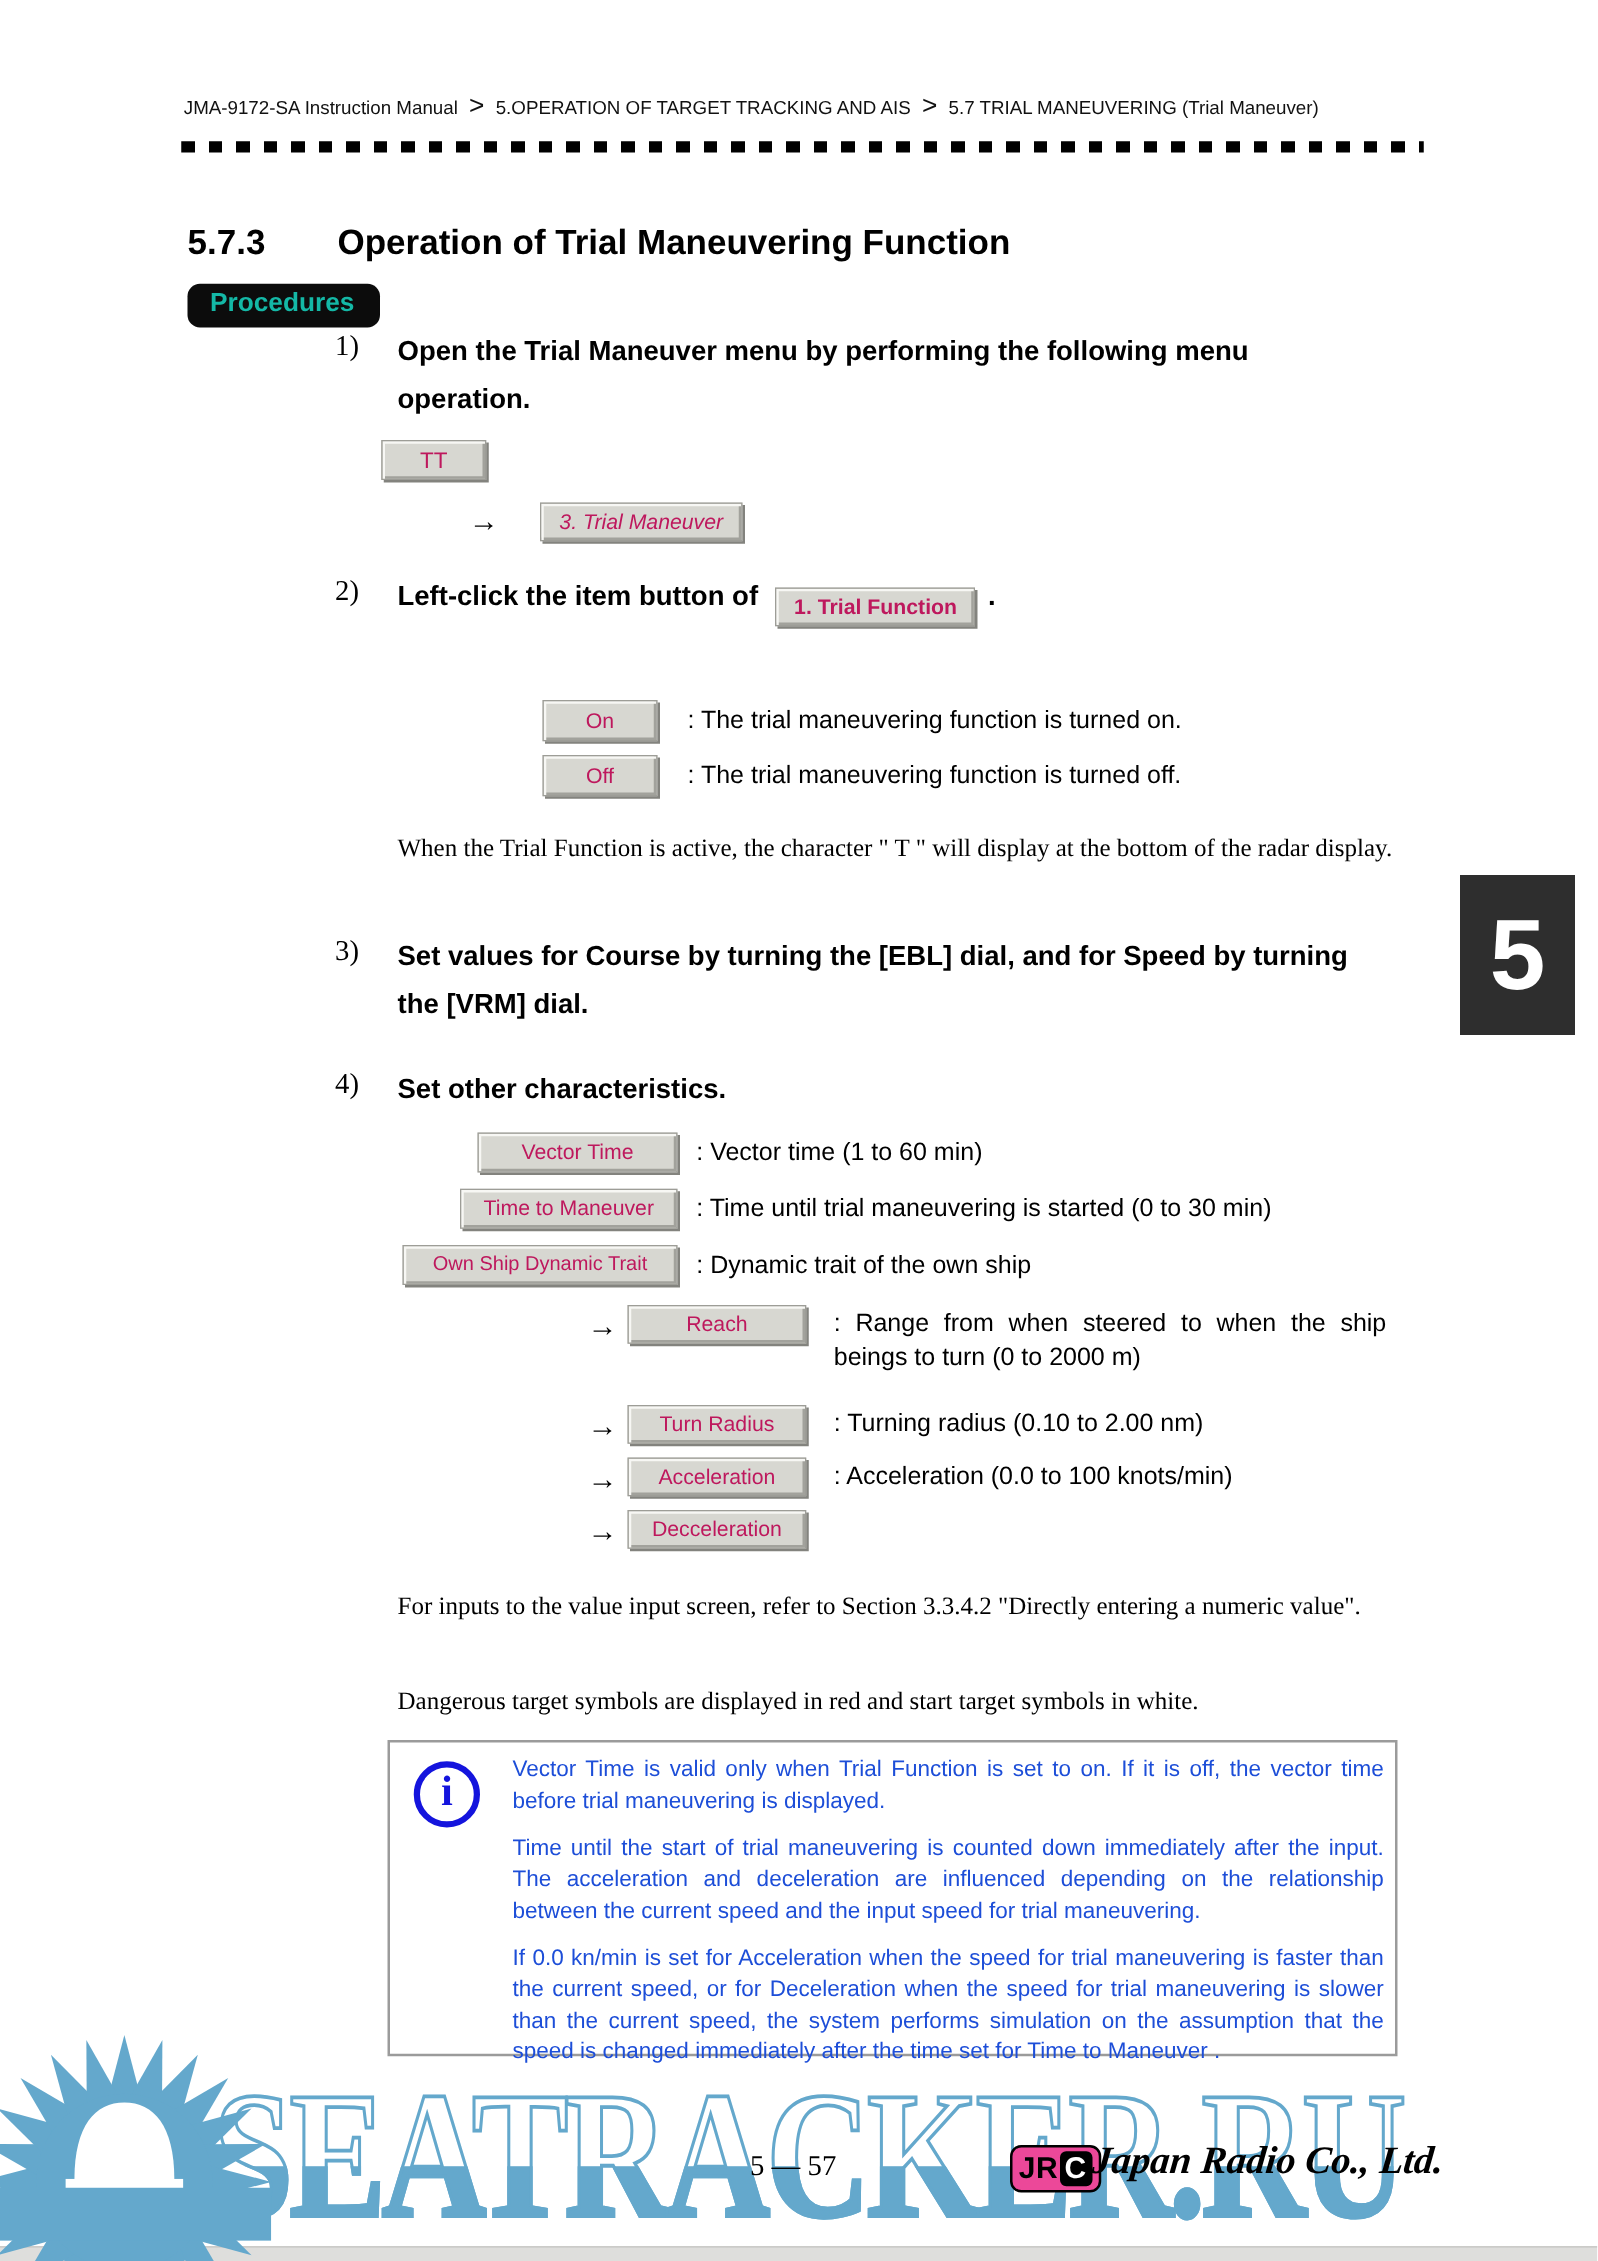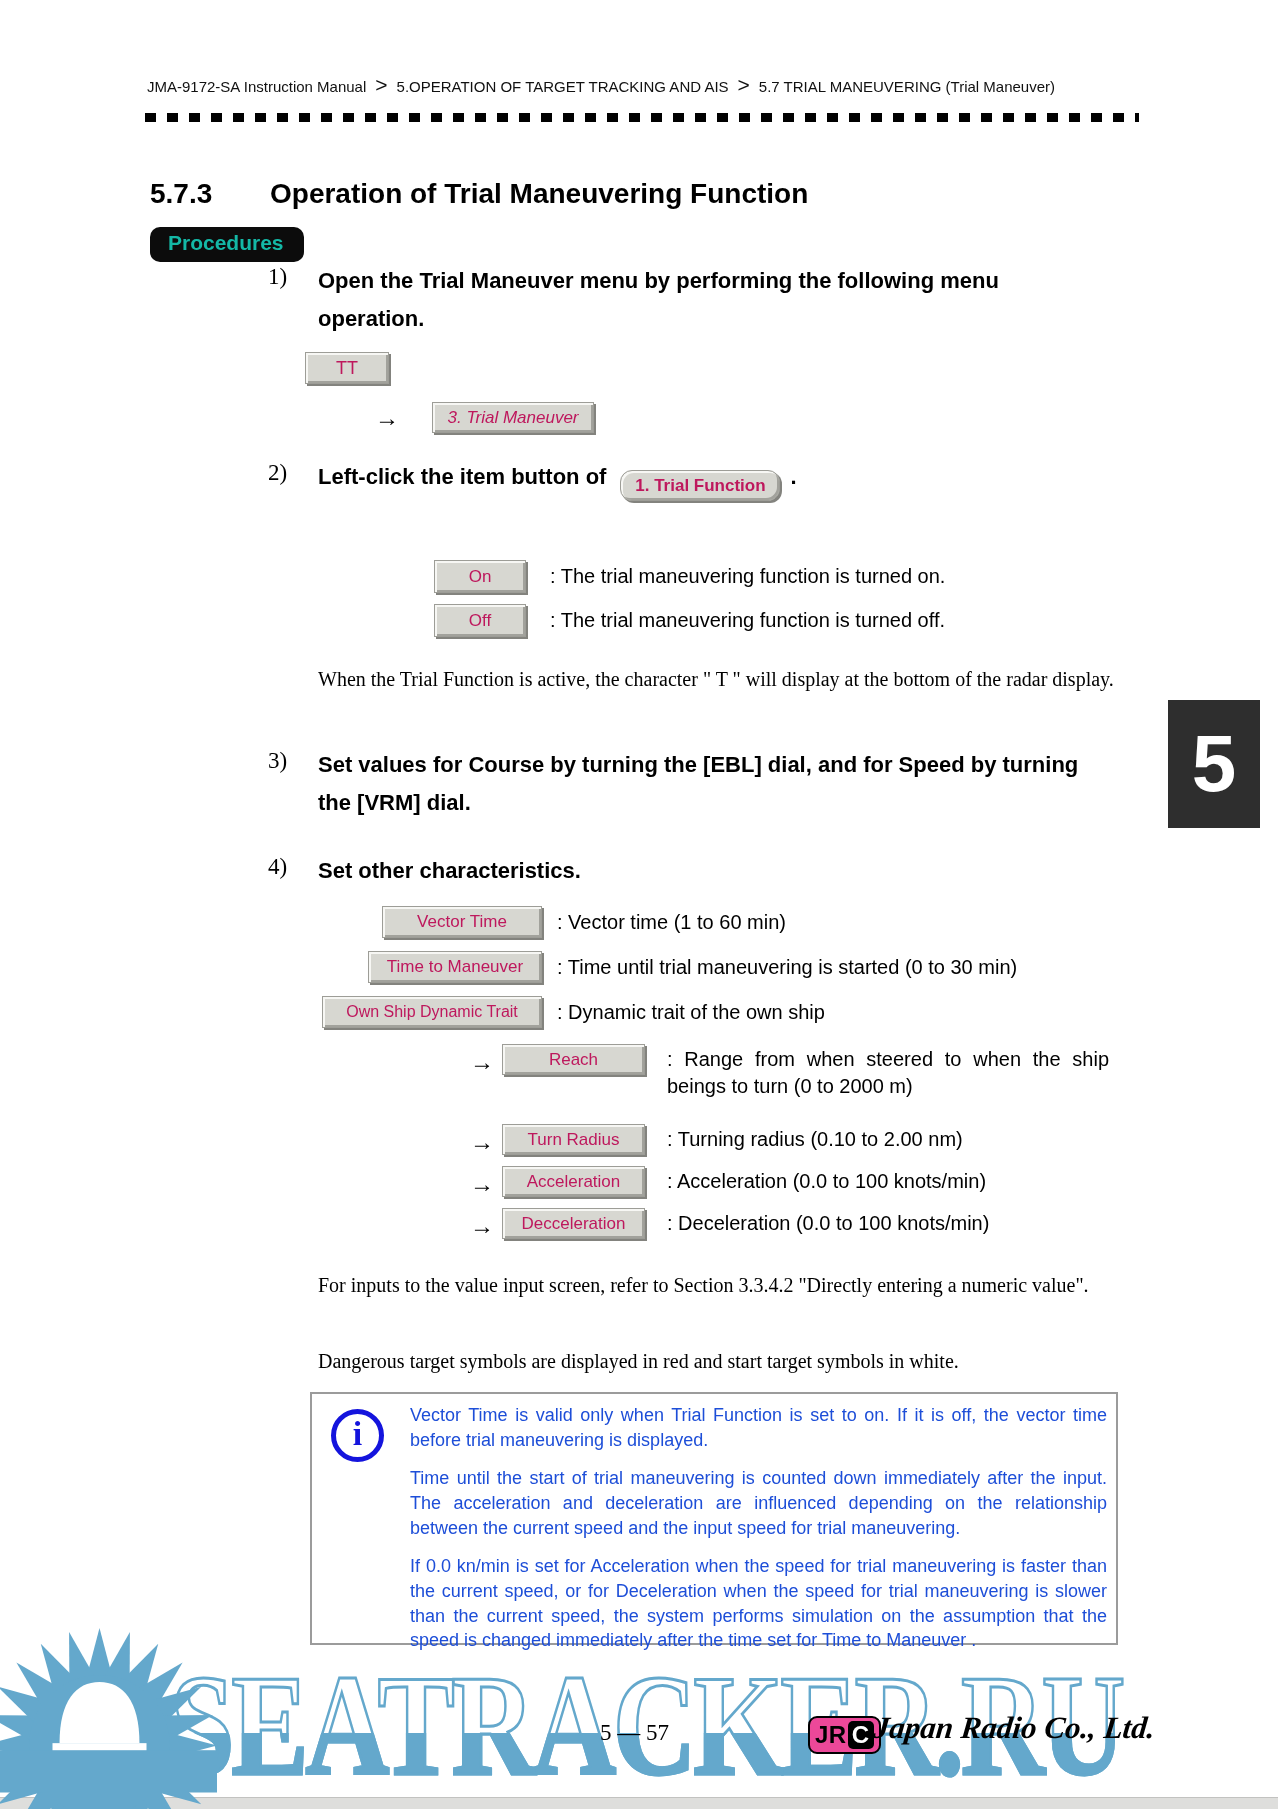--- a/index.html
+++ b/index.html
@@ -23,21 +23,21 @@
   
   .step { position:absolute; left:268px; display:flex; }
   .step .n { width:50px; flex:0 0 50px; font-family:"Liberation Serif",serif; font-weight:normal; font-size:23px; padding-top:2px; }
   .step .t { width:775px; font-weight:bold; font-size:22px; line-height:1.72; }
   
   .btn { display:flex; align-items:center; justify-content:center; height:32px;
     background:#d7d7d1; border:1px solid #9d9d97; color:#be185d;
     box-shadow: inset 2px 2px 0 #f7f7f4, inset -2px -2px 0 #a2a29c, 2px 2px 0 #83837e;
     font-size:17px; font-family:"Liberation Sans",sans-serif; white-space:nowrap; }
   .abs { position:absolute; }
-  .inline-btn { display:inline-flex; width:160px; height:31px; vertical-align:-7px; margin:0 10px 0 14px;border-radius:12px; }
+  .inline-btn { display:inline-flex; width:160px; height:31px; vertical-align:-7px; margin:0 10px 0 14px; }
   .arrow { font-size:24px; line-height:31px; }
   
   .menu-arrow-row { position:absolute; top:402px; left:375px; display:flex; align-items:center; gap:33px; }
   
   .para { position:absolute; left:318px; width:848px; font-family:"Liberation Serif",serif;
     font-size:20px; line-height:1.5; }
   
   .kv { position:absolute; left:398px; display:flex; align-items:center;padding-left:36px; }
   .kv .btn { width:92px; height:33px; }
   .kv .desc { margin-left:24px; font-size:20px; }
@@ -170,21 +170,20 @@
     <div class="desc">: Turning radius (0.10 to 2.00 nm)</div>
   </div>
   <div class="sub-row" style="top:1168px;">
     <span class="arrow">→</span>
     <div class="btn">Acceleration</div>
     <div class="desc">: Acceleration (0.0 to 100 knots/min)</div>
   </div>
   <div class="sub-row" style="top:1210px;">
     <span class="arrow">→</span>
     <div class="btn">Decceleration</div>
-    <div class="desc">: Deceleration (0.0 to 100 knots/min)</div>
   </div>
 
   <div class="para" style="top:1270px;">For inputs to the value input screen, refer to Section 3.3.4.2 "Directly entering a numeric value".</div>
   <div class="para" style="top:1346px;">Dangerous target symbols are displayed in red and start target symbols in white.</div>
 
   <div class="info-box">
     <div class="info-icon">i</div>
     <div class="info-text">
       <p>Vector Time is valid only when Trial Function is set to on. If it is off, the vector time before trial maneuvering is displayed.</p>
       <p>Time until the start of trial maneuvering is counted down immediately after the input. The acceleration and deceleration are influenced depending on the relationship between the current speed and the input speed for trial maneuvering.</p>

